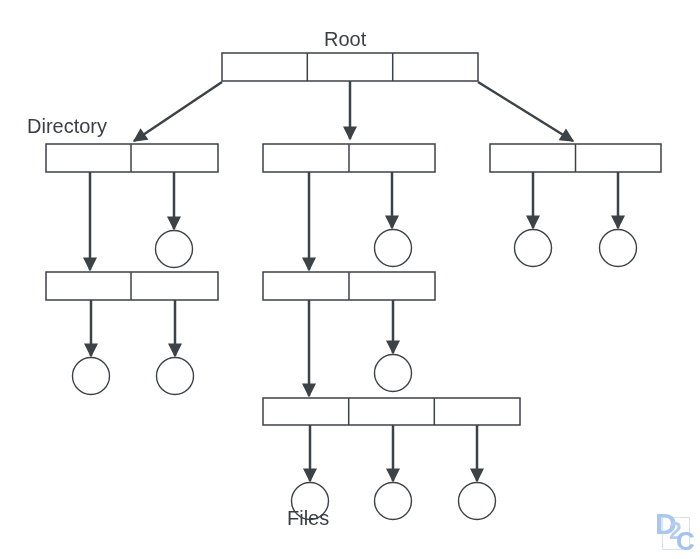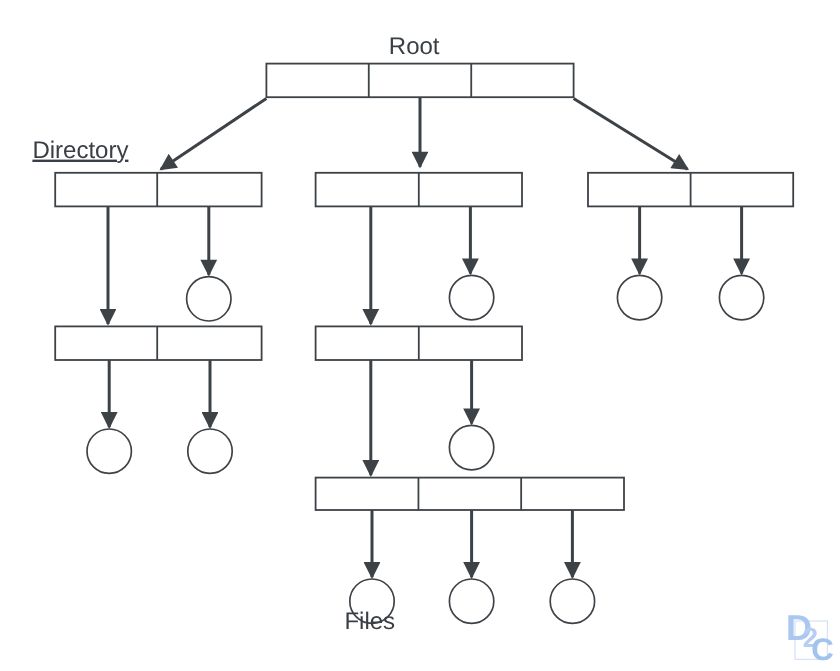--- a/index.html
+++ b/index.html
@@ -21,21 +21,21 @@
     top: 0;
   }
   .diagram-label {
     position: absolute;
     font-size: 20px;
     line-height: 22px;
     color: #3a3f45;
     white-space: nowrap;
   }
   .label-root      { left: 324px; top: 28px; }
-  .label-directory { left: 27px;  top: 115px; text-decoration: underline; }
+  .label-directory { left: 27px;  top: 115px; }
   .label-files     { left: 287px; top: 507px; }
 
   
   .logo {
     position: absolute;
     left: 653px;
     top: 505px;
     width: 46px;
     height: 52px;
   }

